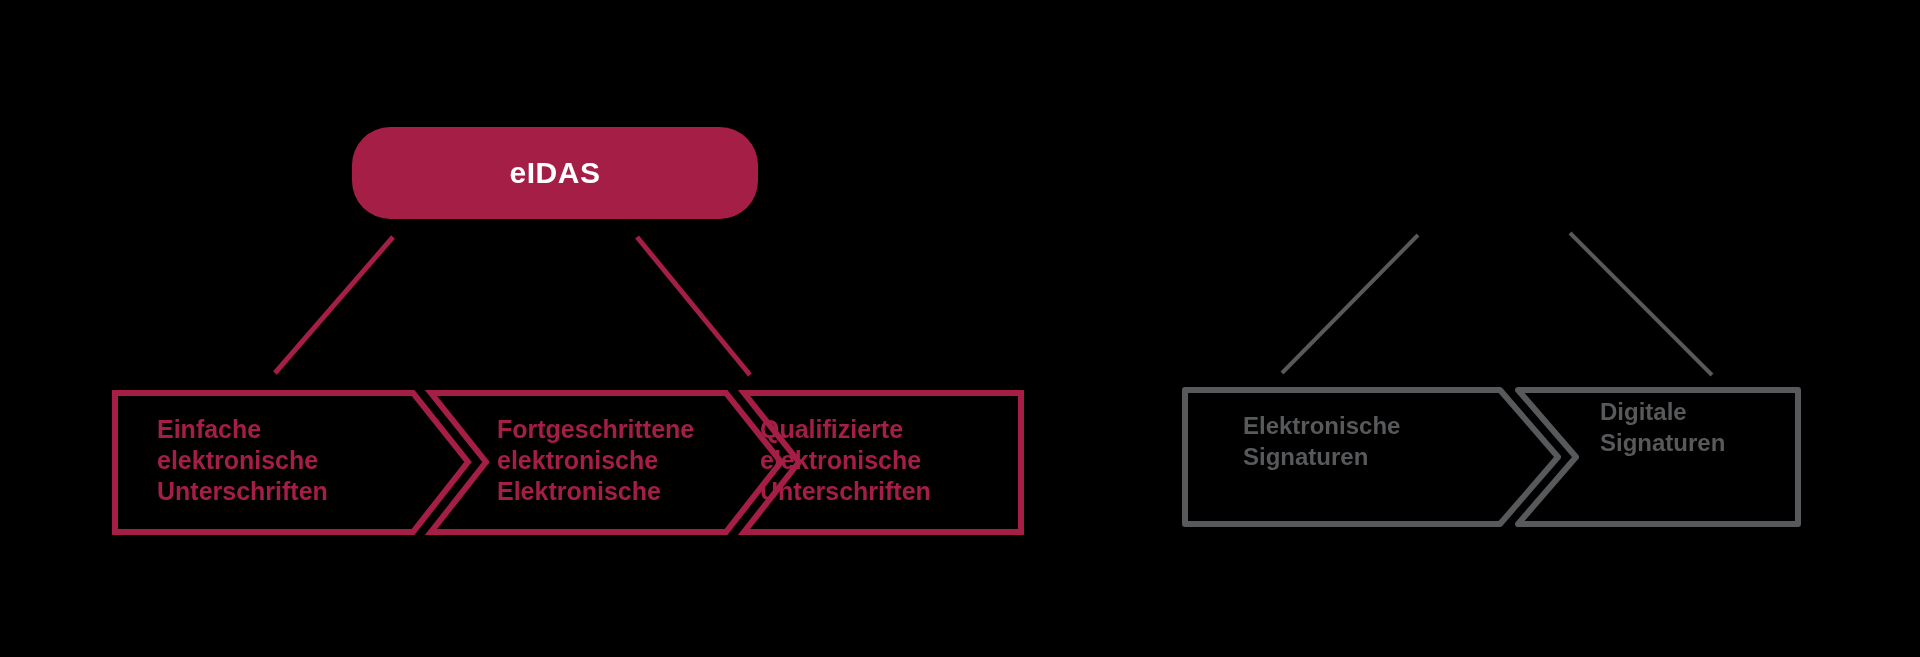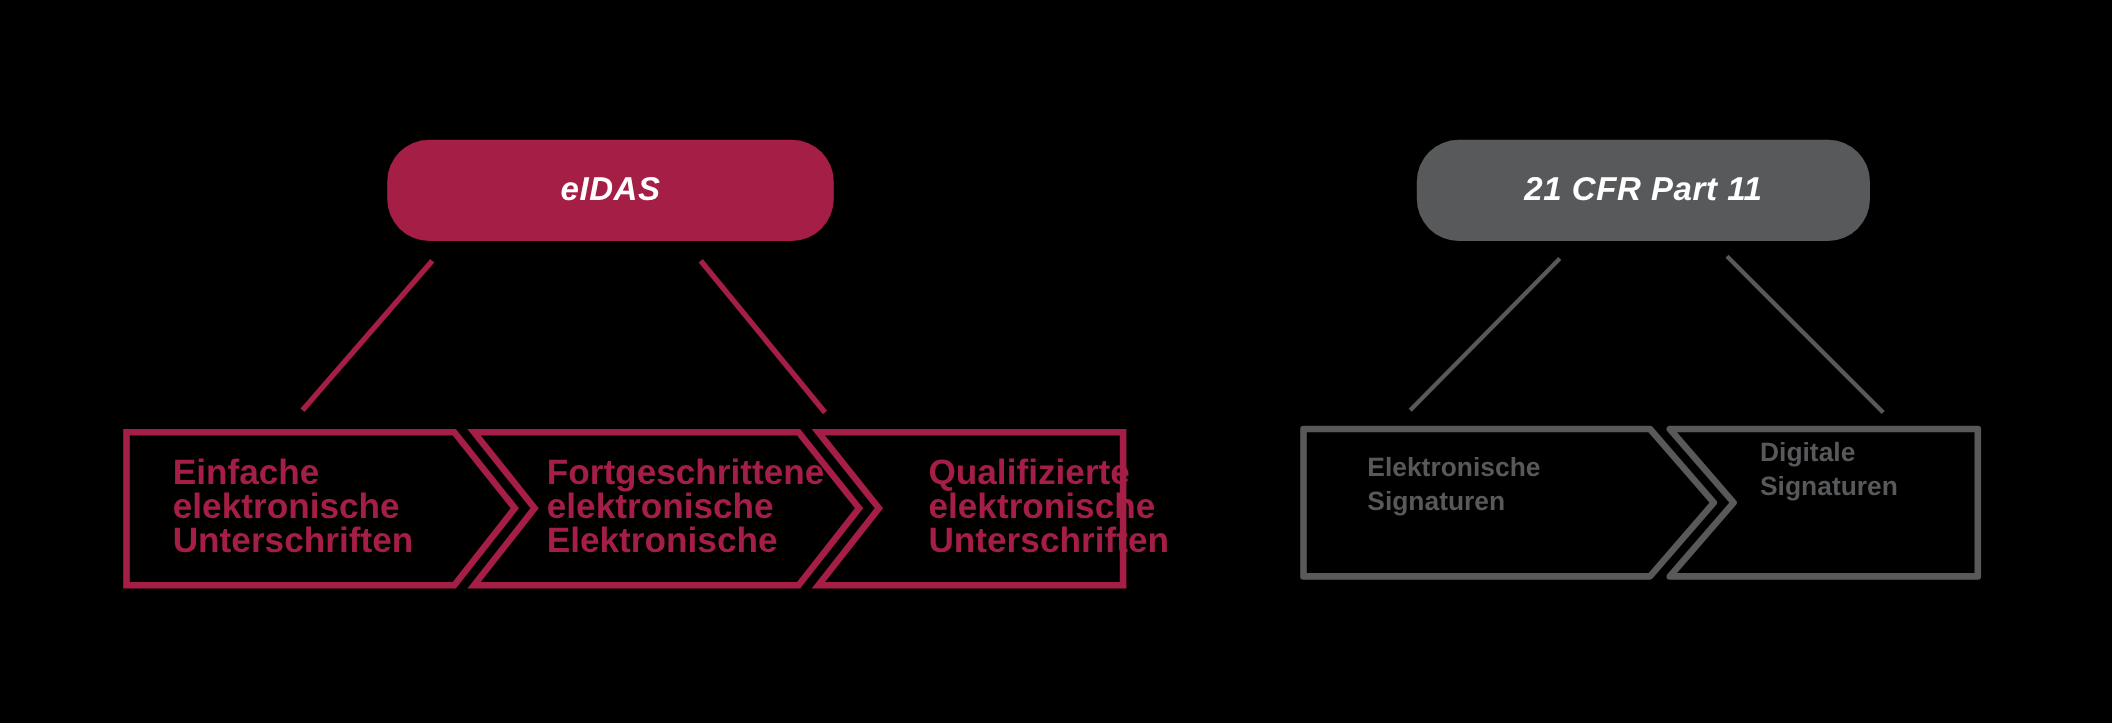--- a/index.html
+++ b/index.html
@@ -49,33 +49,32 @@
     position: absolute;
     display: flex;
     align-items: center;
     justify-content: center;
     height: 92px;
     border-radius: 38px;
     color: var(--text_on_pill);
     font-size: 30px;
     font-weight: bold;
     letter-spacing: 0.5px;
-    font-style: italic;
   }
   .pill-crimson { background: var(--crimson); }
   .pill-gray   { background: var(--gray); }
   .step-label {
     position: absolute;
     font-weight: bold;
     white-space: pre-line;
     line-height: 31px;
   }
   .step-label-crimson {
     color: var(--crimson);
-    font-size: 32px;
+    font-size: 25px;
   }
   .step-label-gray {
     color: var(--gray);
     font-size: 24px;
   }
 </style>
 </head>
 <body>
 
 <div class="canvas">
@@ -93,31 +92,28 @@
     <line class="connector-gray" x1="1570" y1="233" x2="1712" y2="375"></line>
 
     <polygon class="chevron-gray" points="1185,390 1500,390 1558,457 1500,524 1185,524"></polygon>
     <polygon class="chevron-gray" points="1518,390 1798,390 1798,524 1518,524 1576,457"></polygon>
   </svg>
 
   <div class="pill pill-crimson" style="left:352px; top:127px; width:406px;">
     <span>eIDAS</span>
   </div>
 
-  <div class="pill pill-gray" style="left:1288px; top:127px; width:412px;">
-    <span>21 CFR Part 11</span>
-  </div>
 
   <div class="step-label step-label-crimson" style="left:157px; top:414px;">Einfache
 elektronische
 Unterschriften</div>
   <div class="step-label step-label-crimson" style="left:497px; top:414px;">Fortgeschrittene
 elektronische
 Elektronische</div>
-  <div class="step-label step-label-crimson" style="left:844px; top:414px;">Qualifizierte
+  <div class="step-label step-label-crimson" style="left:760px; top:414px;">Qualifizierte
 elektronische
 Unterschriften</div>
 
   <div class="step-label step-label-gray" style="left:1243px; top:410px;">Elektronische
 Signaturen</div>
   <div class="step-label step-label-gray" style="left:1600px; top:396px;">Digitale
 Signaturen</div>
 
 </div>
 

